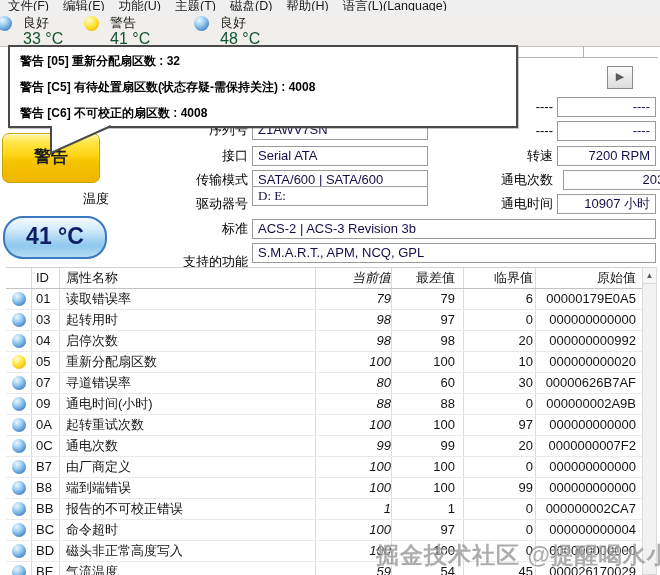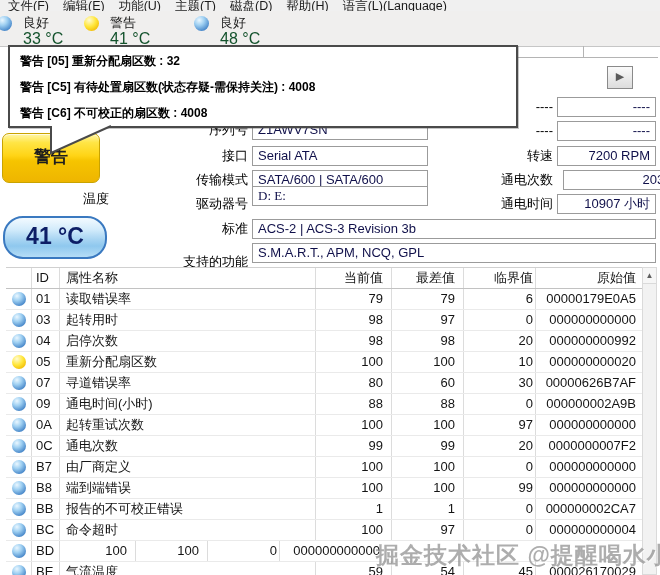--- a/index.html
+++ b/index.html
@@ -44,21 +44,21 @@
     background:linear-gradient(180deg,#fafafa,#dcdcdc);text-align:center;line-height:19px;font-size:11px;color:#5a5a5a;cursor:pointer;}
   
   .smart{position:absolute;left:6px;top:267px;width:636px;border-top:1px solid #d0d0d0;}
   .srow{display:flex;height:20px;border-bottom:1px solid #eaeaea;background:#fff;}
   .srow.head{border-bottom:1px solid #c2c2c2;}
   .scell{border-right:1px solid #dcdcdc;font-size:13px;line-height:19px;color:#141414;white-space:nowrap;overflow:hidden;box-sizing:border-box;}
   .c-dot{width:26px;text-align:center;}
   .c-dot .orb{width:14px;height:14px;margin-top:3px;}
   .c-id{width:28px;padding-left:4px;}
   .c-name{width:256px;padding-left:6px;}
-  .c-cur{width:76px;text-align:right;padding-right:8px;}
+  .c-cur{width:76px;text-align:right;font-style:italic;}
   .c-worst{width:72px;text-align:right;padding-right:8px;}
   .c-thr{width:72px;text-align:right;padding-right:2px;}
   .c-raw{width:106px;text-align:right;padding-right:6px;border-right:none;}
   .vscroll{position:absolute;left:642px;top:267px;width:15px;height:308px;background:#f2f2f2;border:1px solid #dadada;box-sizing:border-box;}
   .sarrow{position:absolute;left:0;top:0;width:13px;height:15px;border-bottom:1px solid #dadada;text-align:center;font-size:8px;line-height:15px;color:#5f5f5f;background:#f6f6f6;cursor:pointer;}
   
   .watermark{position:absolute;left:376px;top:540px;z-index:6;font-size:23px;font-weight:bold;
     color:rgba(122,122,122,0.62);letter-spacing:1px;white-space:nowrap;text-shadow:1px 1px 0 rgba(255,255,255,.6);}
 </style>
 </head>
@@ -249,20 +249,21 @@
       <div class="scell c-id">BC</div>
       <div class="scell c-name">命令超时</div>
       <div class="scell c-cur">100</div>
       <div class="scell c-worst">97</div>
       <div class="scell c-thr">0</div>
       <div class="scell c-raw">000000000004</div>
     </div>
     <div class="srow">
       <div class="scell c-dot"><span class="orb orb-blue"></span></div>
       <div class="scell c-id">BD</div>
+      <div class="scell c-name">磁头非正常高度写入</div>
       <div class="scell c-cur">100</div>
       <div class="scell c-worst">100</div>
       <div class="scell c-thr">0</div>
       <div class="scell c-raw">000000000000</div>
     </div>
     <div class="srow">
       <div class="scell c-dot"><span class="orb orb-blue"></span></div>
       <div class="scell c-id">BE</div>
       <div class="scell c-name">气流温度</div>
       <div class="scell c-cur">59</div>

